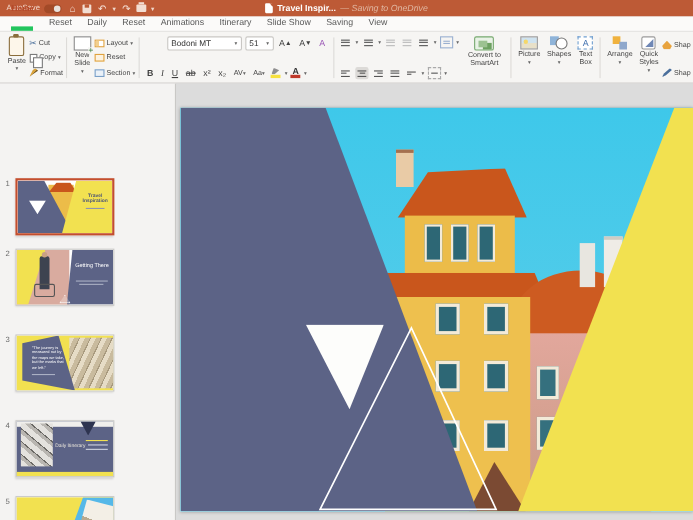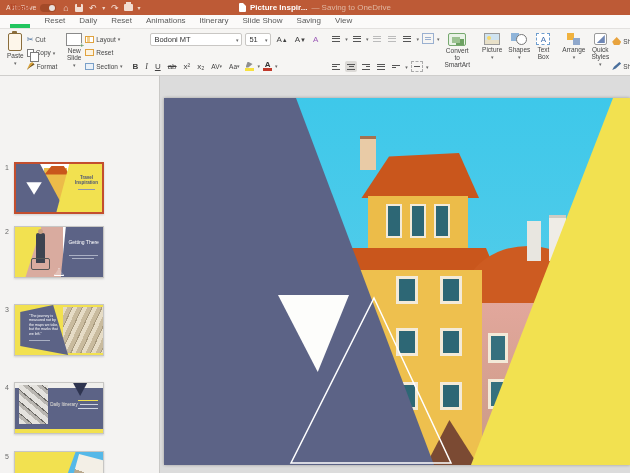--- a/index.html
+++ b/index.html
@@ -15,21 +15,21 @@
   .tb-ico { font-size:9px; color:#f6e3da; line-height:10px; width:11px; text-align:center; }
   .tb-save { width:8px; height:8px; background:#f2ddd2; position:relative; border-radius:1px; }
   .tb-save::after { content:""; position:absolute; left:2px; top:0; width:4px; height:3px; background:#bd5a36; }
   .tb-print { width:9px; height:7px; background:#f2ddd2; border-radius:1px; position:relative; }
   .tb-print::after{ content:""; position:absolute; left:2px; top:-2px; width:5px; height:2px; background:#f2ddd2; }
   .tb-caret { font-size:6px; color:#f0d7ca; }
   .tb-center { position:absolute; left:0; right:0; top:0; height:15px; display:flex; align-items:center; justify-content:center; gap:4px; pointer-events:none; }
   .doc-ico { width:7px; height:9px; background:#fff; border-radius:1px; position:relative; }
   .doc-ico::after { content:""; position:absolute; right:-1px; top:0; border:2px solid #bd5a36; border-left-color:transparent; border-bottom-color:transparent; }
   .tb-title { font-size:8px; font-weight:bold; color:#ffffff; }
-  .tb-sub { font-size:8px; color:#e0b7a2; }
+  .tb-sub { font-size:8px; color:#e0b7a2;font-style:italic; }
 
   
   .tabbar { position:absolute; left:0; top:15px; width:630px; height:14px; background:#fbfaf9; display:flex; align-items:flex-end; gap:14px; padding:0 10px; border-bottom:1px solid #e3e1df; }
   .tab { font-size:8px; color:#5a5a5a; padding-bottom:3px; white-space:nowrap; }
   .tab.active { color:#b5492a; font-weight:bold; border-bottom:4px solid #22c55e; padding-bottom:12px;font-family:Liberation Serif, serif; }
 
   
   .ribbon { position:absolute; left:0; top:29px; width:630px; height:47px; background:#f6f5f3; border-bottom:1px solid #cfcecc; display:flex; align-items:stretch; padding:3px 2px 2px 4px; }
   .rsep { width:1px; background:#ddDBD8; margin:2px 3px; }
   .rgroup { display:flex; align-items:stretch; }
@@ -49,21 +49,21 @@
   .i-newslide { width:16px; height:13px; border:1px solid #8a8a8a; background:#fff; position:relative; }
   .i-newslide::after { content:"+"; position:absolute; right:-3px; bottom:-4px; font-size:8px; color:#3c7d3c; background:#f6f5f3; line-height:6px; }
   .i-layout { width:9px; height:7px; border:1px solid #e0a23f; background:#fff; }
   .i-layout::after { content:""; display:block; width:3px; height:5px; margin:0.5px; background:#f2cf8e; }
   .i-reset { width:9px; height:7px; border:1px solid #e0a23f; background:#fdf3e0; }
   .i-section { width:9px; height:7px; border:1px solid #7aa0c8; background:#eaf1f8; }
 
   .fontgrp { display:flex; flex-direction:column; justify-content:space-between; padding:1px 2px; }
   .frow { display:flex; align-items:center; gap:3px; }
   .combo { border:1px solid #c9c7c4; background:#fff; border-radius:2px; font-size:7.5px; color:#333; display:flex; align-items:center; justify-content:space-between; padding:0 3px; height:13px; }
-  .fname { width:92px;margin-left:20px; }
+  .fname { width:68px;margin-left:20px; }
   .fsize { width:26px; }
   .fbtn { font-size:8px; color:#3f3f3f; padding:0 2px; height:12px; display:flex; align-items:center; }
   .fbtn.b { font-weight:bold; }
   .fbtn.i { font-style:italic; font-family:"Liberation Serif", serif; }
   .fbtn.u { text-decoration:underline; }
   .fbtn.s { text-decoration:line-through; }
   .sup { font-size:6px; vertical-align:super; }
   .hl-pen { width:10px; height:9px; position:relative; }
   .hl-pen::before { content:""; position:absolute; left:1px; top:0; width:7px; height:6px; background:#8f8f8f; clip-path:polygon(0 100%,30% 0,100% 40%,40% 100%); }
   .hl-pen::after { content:""; position:absolute; left:0; bottom:0; width:9px; height:3px; background:#f7e13e; }
@@ -176,21 +176,21 @@
     <span class="tb-ico">⌂</span>
     <span class="tb-save"></span>
     <span class="tb-ico">↶</span>
     <span class="tb-caret">▾</span>
     <span class="tb-ico">↷</span>
     <span class="tb-print"></span>
     <span class="tb-caret">▾</span>
   </div>
   <div class="tb-center">
     <span class="doc-ico"></span>
-    <span class="tb-title">Picture Inspir...</span>
+    <span class="tb-title">Travel Inspir...</span>
     <span class="tb-sub">— Saving to OneDrive</span>
   </div>
 </div>
 
 <div class="tabbar">
   <span class="tab active">Home</span>
   <span class="tab">Reset</span>
   <span class="tab">Daily</span>
   <span class="tab">Reset</span>
   <span class="tab">Animations</span>

